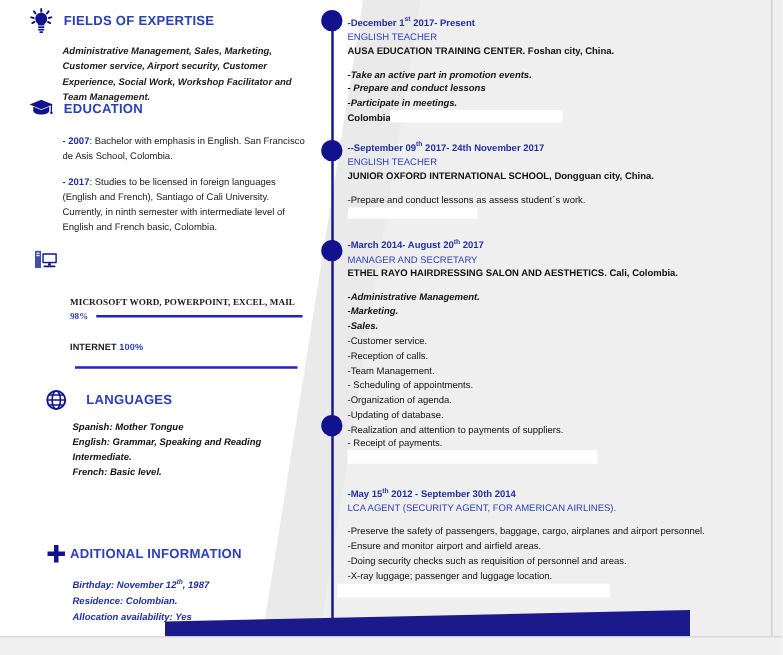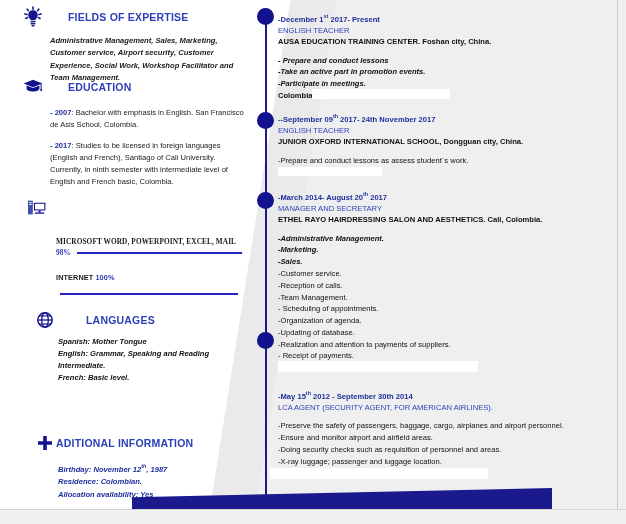--- a/index.html
+++ b/index.html
@@ -56,21 +56,21 @@
     clip-path:polygon(0 100%,0 42%,100% 0,100% 100%);
     z-index:5;
   }
 
   
   .left-col{
     position:absolute;left:0;top:0;width:250px;height:524px;z-index:3;
   }
   .sec{position:absolute;}
   .sec-head{
-    display:flex;align-items:center;gap:24px;
+    display:flex;align-items:center;gap:7px;
   }
   .sec-title{
     color:#2b3fb8;
     font-size:10.5px;
     font-weight:bold;
     letter-spacing:.2px;
     white-space:nowrap;
   }
   .icon{
     width:22px;height:22px;flex:0 0 22px;
@@ -288,22 +288,22 @@
     <div class="tl-dot" style="top:332px;"></div>
   </div>
 
   <div class="right-col">
 
     <div class="job" style="top:12px;">
       <div class="job-date"><span>-December 1</span><sup>st</sup><span> 2017- Present</span></div>
       <div class="job-role">ENGLISH TEACHER</div>
       <div class="job-org">AUSA EDUCATION TRAINING CENTER. Foshan city, China.</div>
       <div class="bullets">
+        <div class="bullet ital"> -Take an active part in promotion events.</div>
         <div class="bullet ital">- Prepare and conduct lessons</div>
-        <div class="bullet ital"> -Take an active part in promotion events.</div>
         <div class="bullet ital">-Participate in meetings.</div>
         <div class="bullet bold redact">
           <span>Colombia: </span>
           <span class="redact-cover" style="left:34px;top:-1px;width:138px;height:10px;"></span>
         </div>
       </div>
     </div>
 
     <div class="job" style="top:112px;">
       <div class="job-date"><span>--September 09</span><sup>th</sup><span> 2017- 24th November 2017</span></div>

